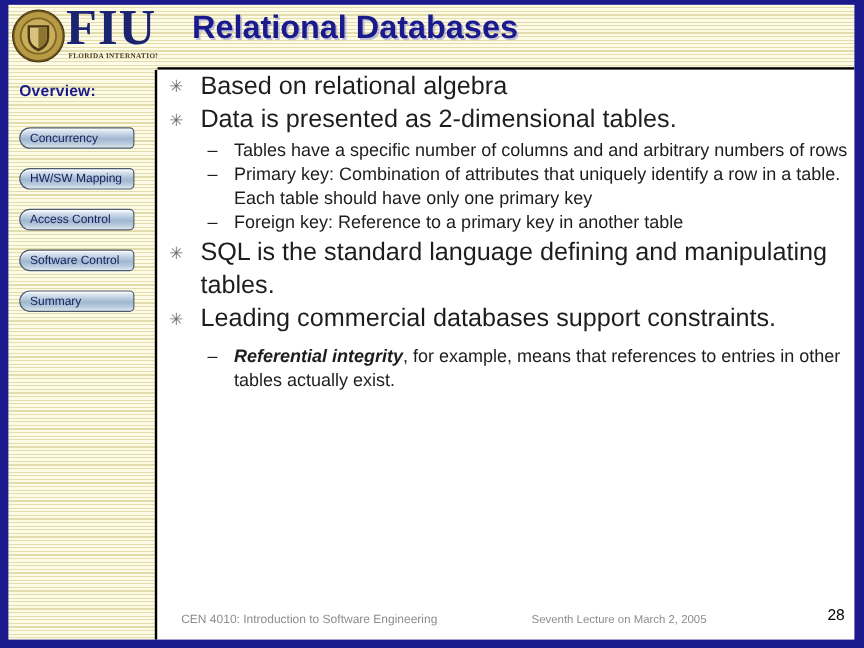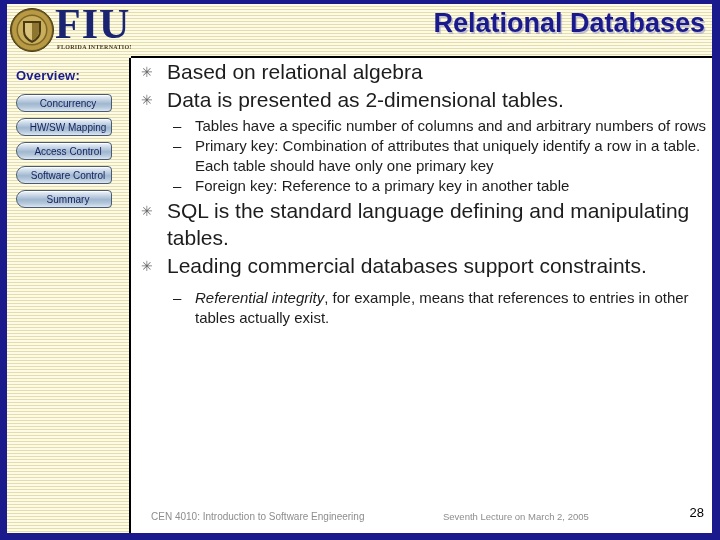--- a/index.html
+++ b/index.html
@@ -71,21 +71,21 @@
     position: absolute;
     left: 131px; top: 56px;
     width: 581px; height: 2px;
     background: #000000;
     z-index: 12;
   }
   #slide-title {
     position: absolute;
     left: 160px; top: 8px;
     width: 545px;
-    text-align: right;
+    text-align: left;
     font-size: 27px;
     font-weight: bold;
     color: #1a1a8c;
     letter-spacing: 0px;
     text-shadow: 1.5px 1.5px 0 rgba(150,150,200,0.55);
     z-index: 14;
     white-space: nowrap;
   }
 
   
@@ -139,36 +139,35 @@
     color: #1a1a8c;
     letter-spacing: 0.2px;
   }
   .nav-list {
     position: absolute;
     left: 0; top: 32px;
     width: 124px;
   }
   .nav-btn {
     position: relative;
-    margin: 4px 0 6px 9px;
+    margin: 16px 0 6px 9px;
     width: 96px;
     height: 18px;
     line-height: 18px;
     border-radius: 9px 4px 4px 9px;
     background: linear-gradient(to bottom,
         #f2f6fb 0%, #cfdcea 22%, #9fb7cf 55%, #b9cbdd 80%, #dde7f1 100%);
     border: 1px solid #4a5a70;
     box-shadow: inset 0 1px 0 rgba(255,255,255,0.85);
     box-sizing: border-box;
     font-size: 10px;
     color: #14205e;
     padding-left: 8px;
     white-space: nowrap;
     overflow: hidden;
-    text-align: center;
   }
   .nav-btn.active {
     border: 2px solid #e8531c;
     border-radius: 10px 6px 6px 10px;
     box-shadow: 0 0 0 1px rgba(232,83,28,0.35),
                 inset 0 1px 0 rgba(255,255,255,0.85);
     padding-left: 7px;
   }
 
   
@@ -215,21 +214,21 @@
     padding-left: 28px;
     margin-bottom: 0px;
   }
   li.b2 > .dash {
     position: absolute;
     left: 6px;
     top: 0;
     font-size: 15px;
     color: #1d1d1d;
   }
-  .bi { font-weight: normal; font-style: italic; text-align: center; }
+  .bi { font-weight: bold; font-style: italic; text-align: center; }
 
   .block-a { margin-top: 22px; margin-left: 22px; }
   .block-b { margin-top: 22px; margin-left: 22px; }
   .sub-indent { margin-left: 30px; }
 
   
   #footer {
     position: absolute;
     left: 133px; bottom: 7px;
     width: 579px; height: 30px;

